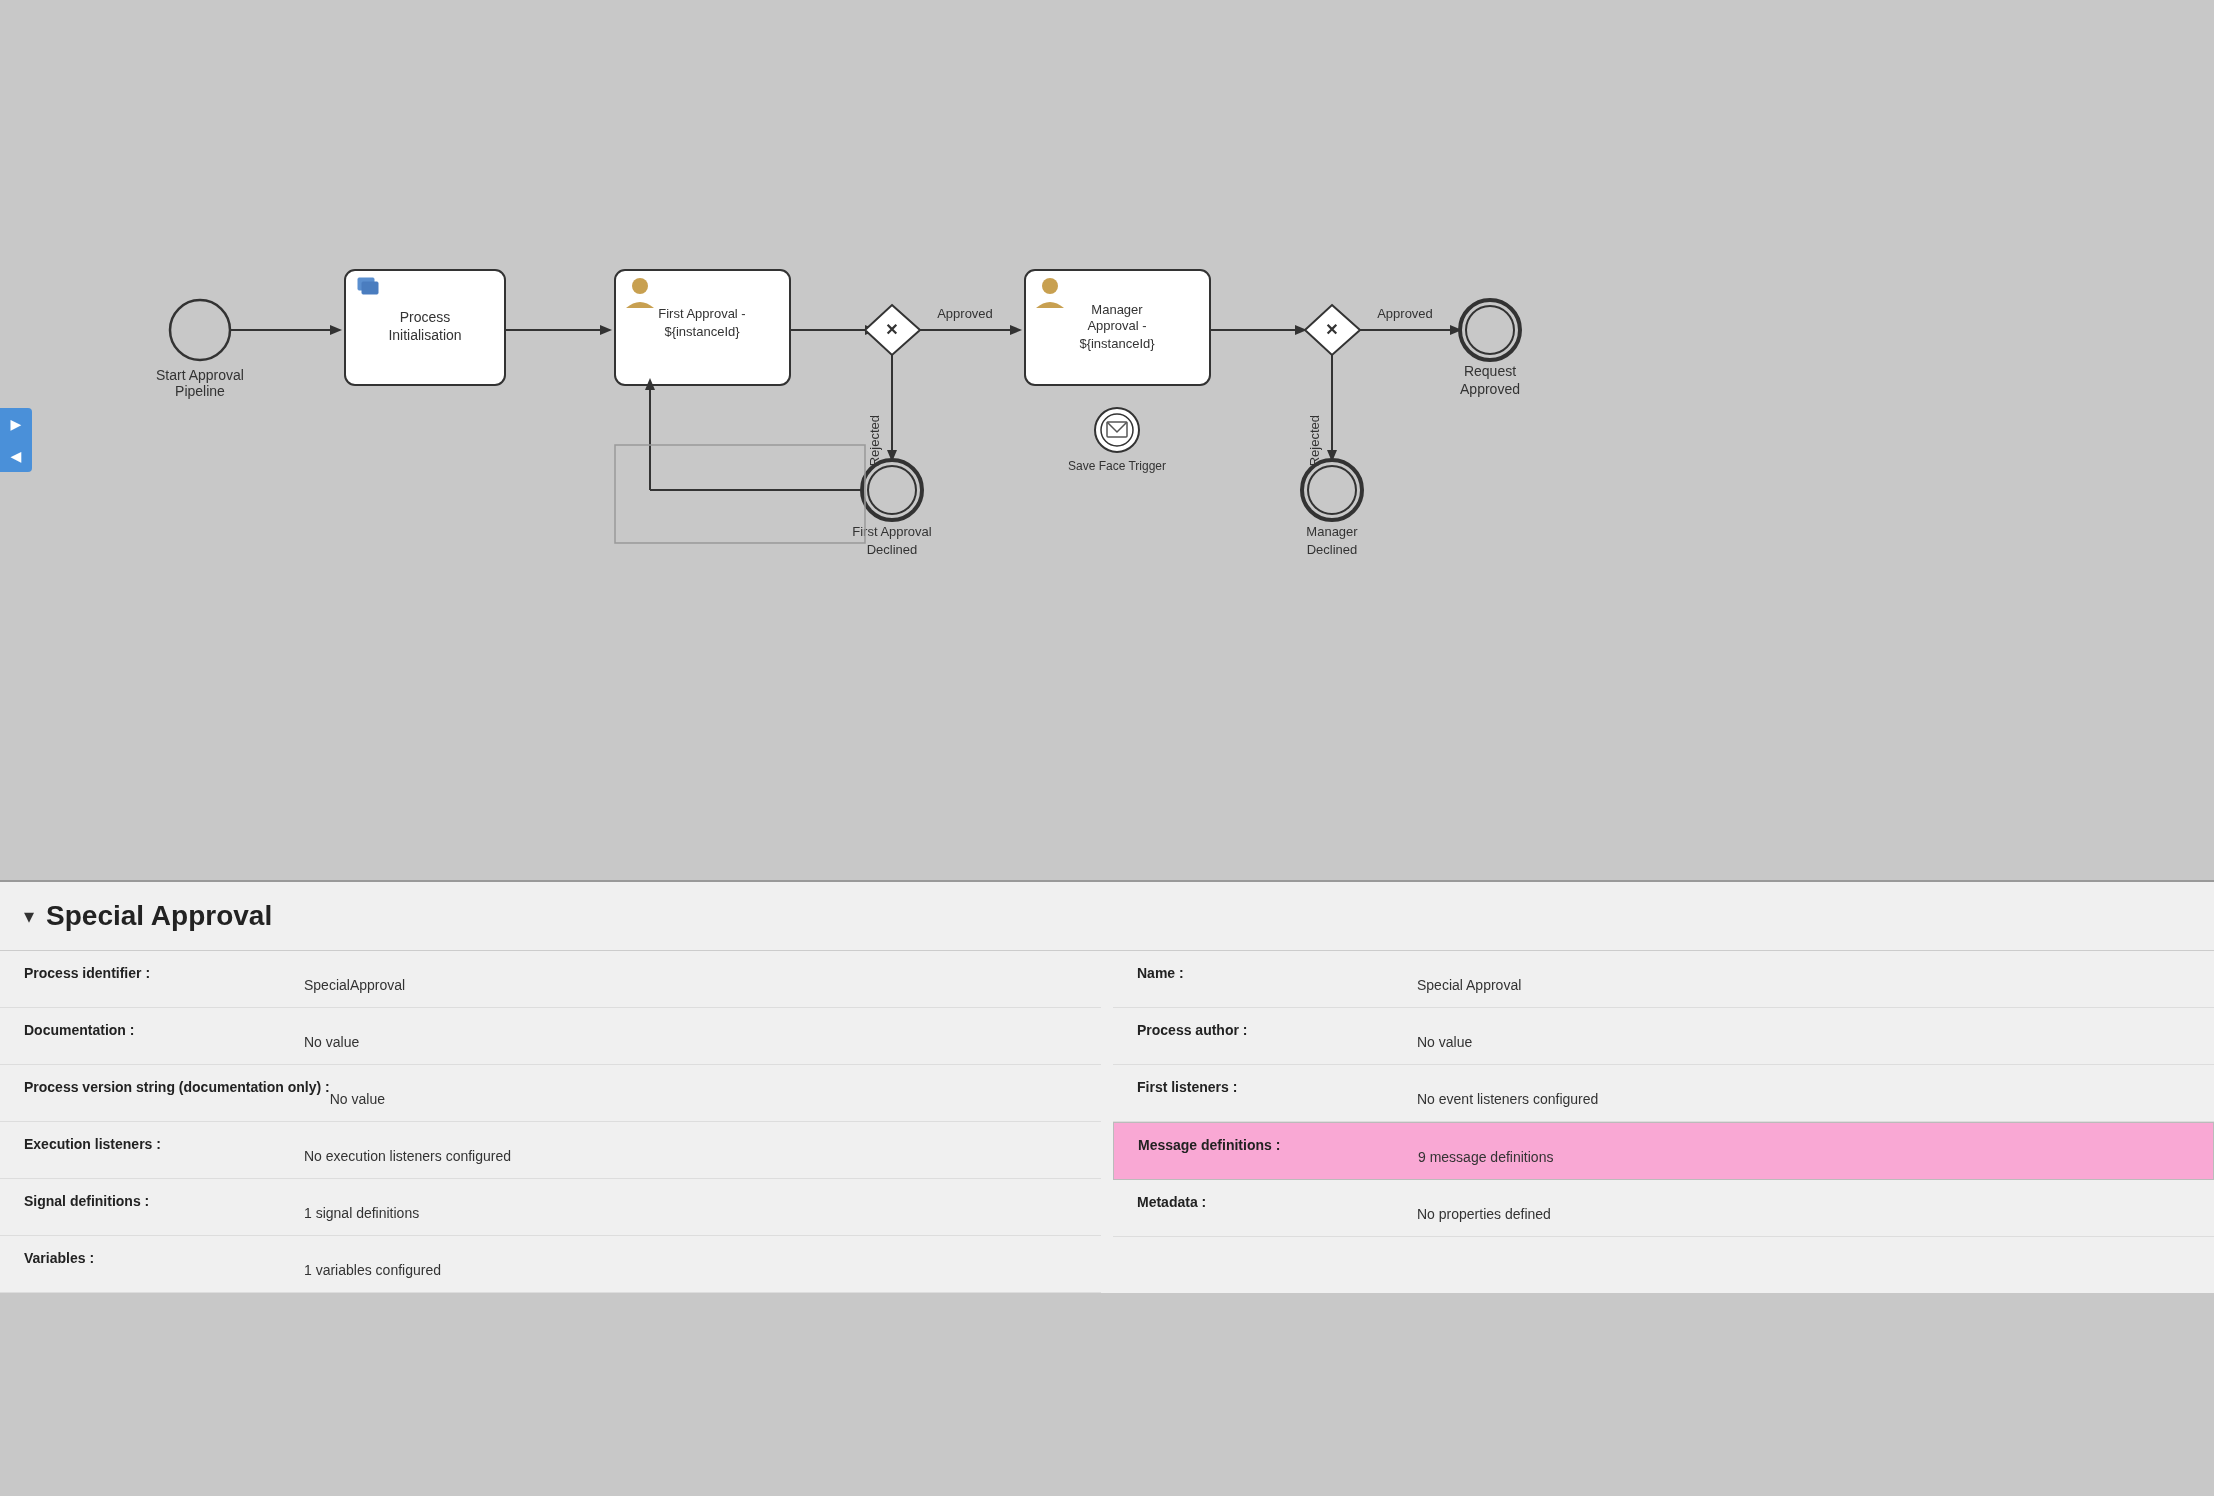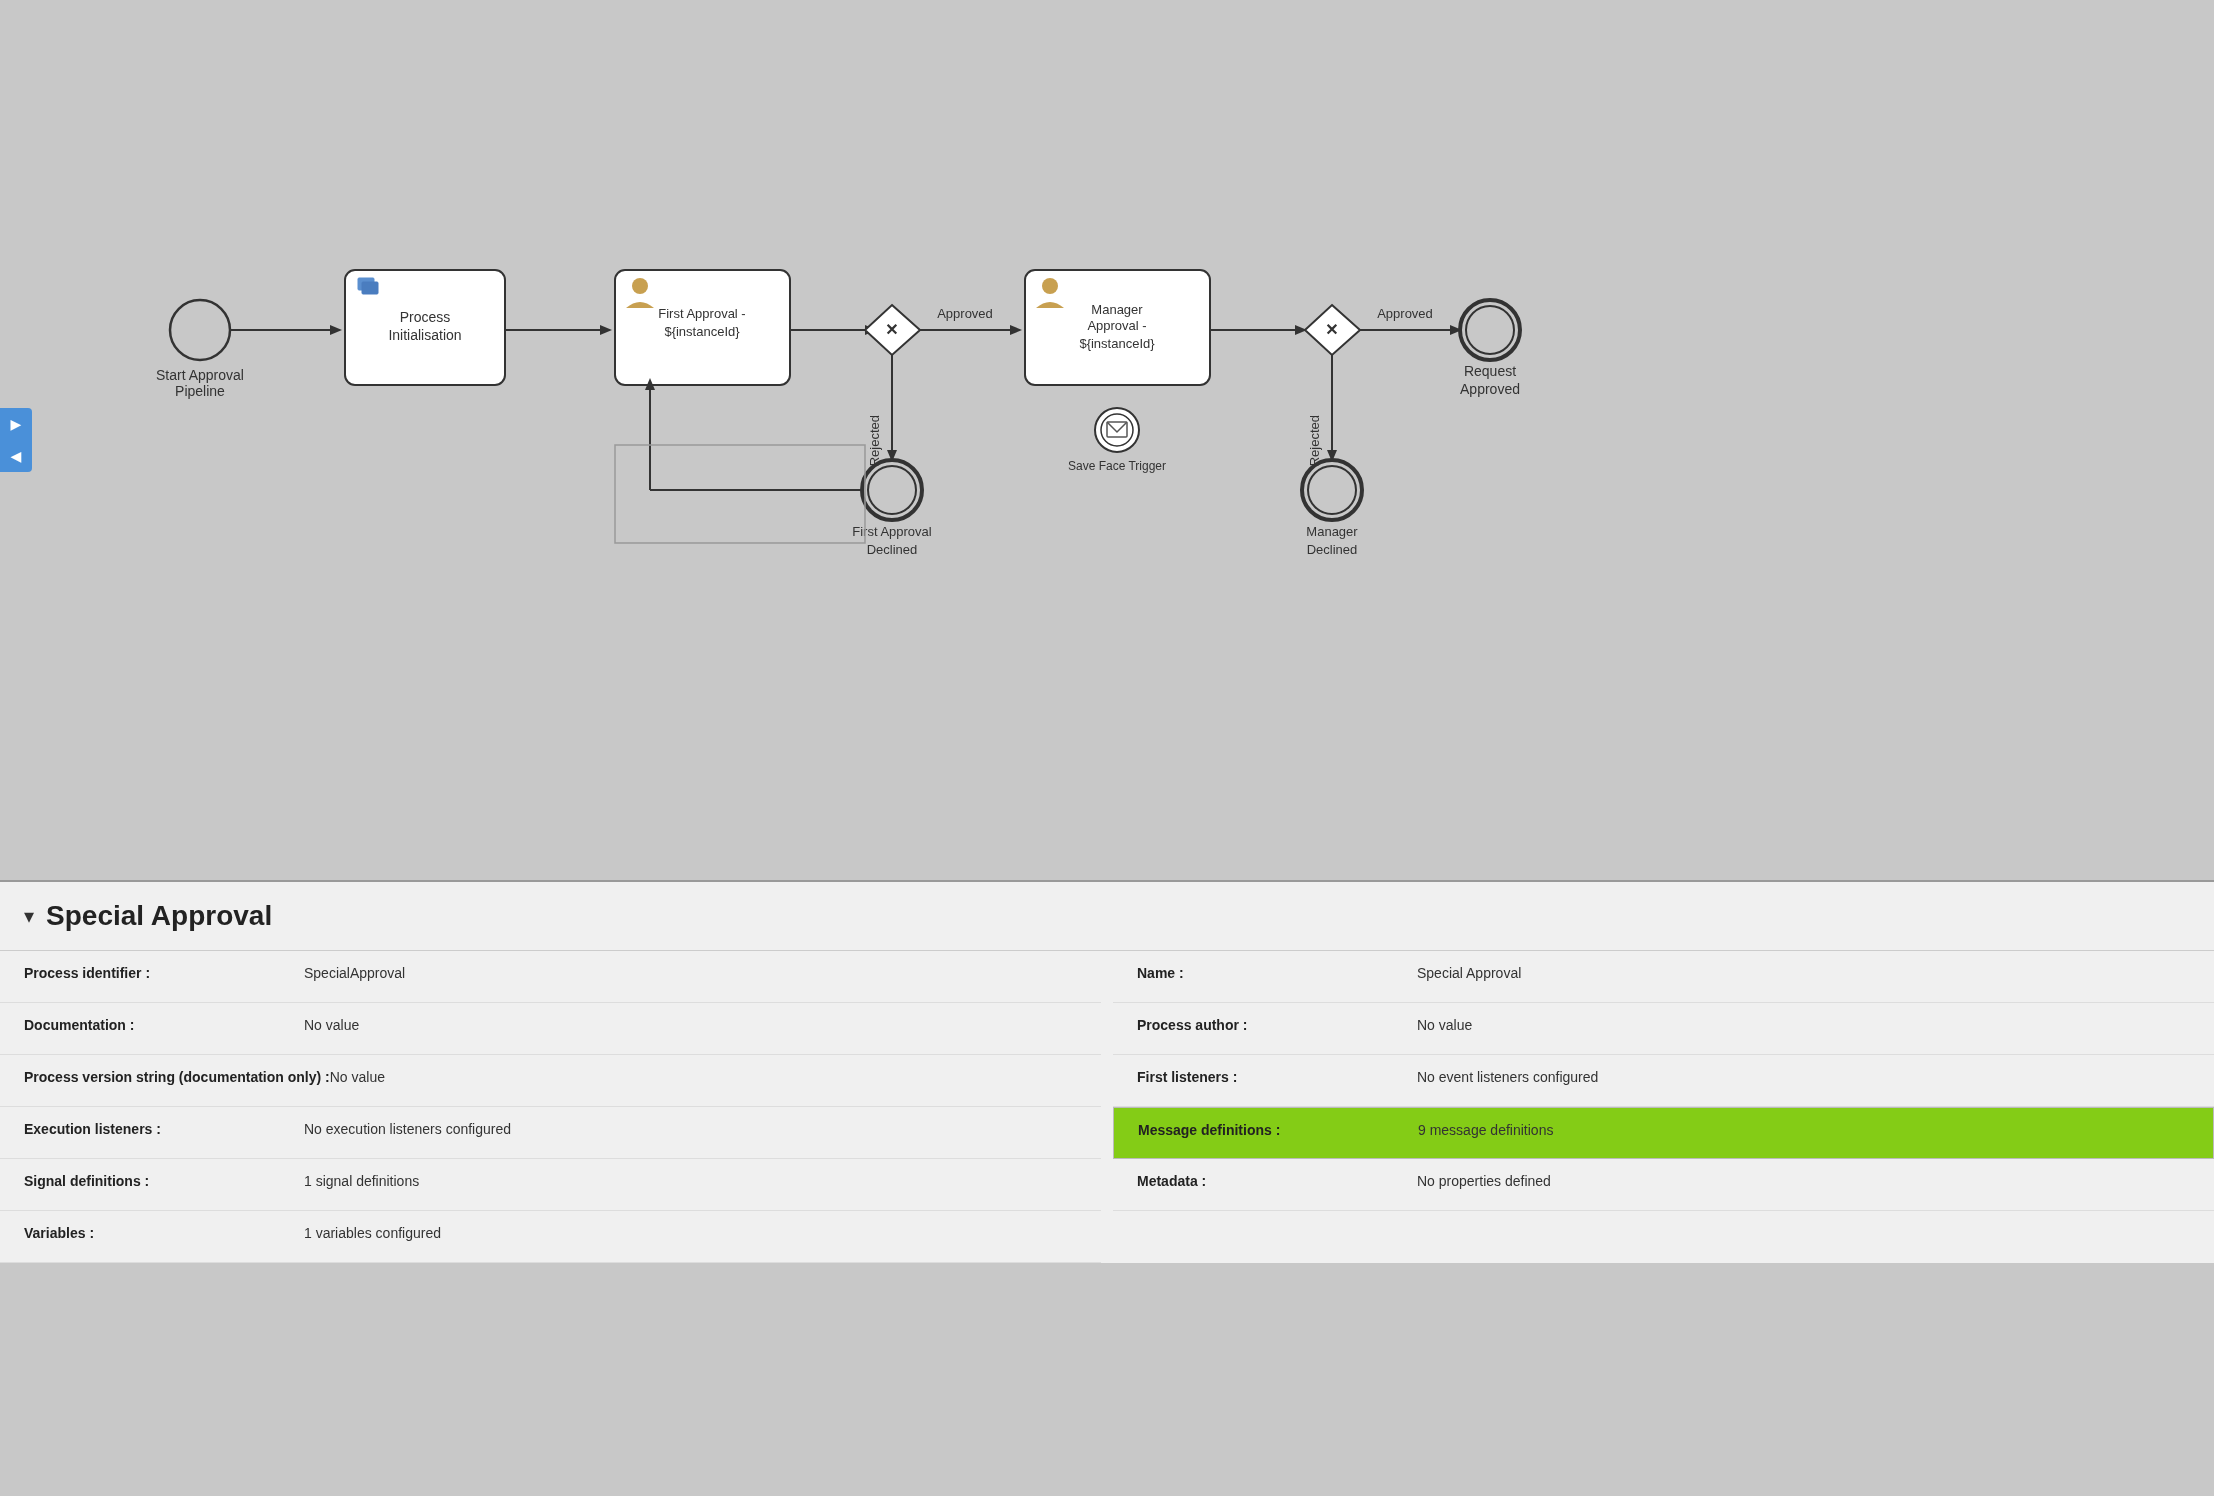--- a/index.html
+++ b/index.html
@@ -81,35 +81,36 @@
 
     .panel-row {
       display: flex;
       align-items: flex-start;
       padding: 14px 24px;
       border-bottom: 1px solid #ddd;
       min-height: 52px;
     }
 
     .panel-row.highlighted {
-      background: #84cc16;
+      background: #f9a8d4;
       border: 1px solid #bbb;
     }
 
     .panel-label {
       font-weight: bold;
       font-size: 14px;
       color: #222;
       min-width: 280px;
       flex-shrink: 0;
     }
 
     .panel-value {
       font-size: 14px;
       color: #333;
+      margin-top: 12px;
     }
   </style>
 </head>
 <body>
 
 <div class="diagram-area">
 
   <div class="nav-arrows">
     <div class="nav-arrow">▶</div>
     <div class="nav-arrow">◀</div>

